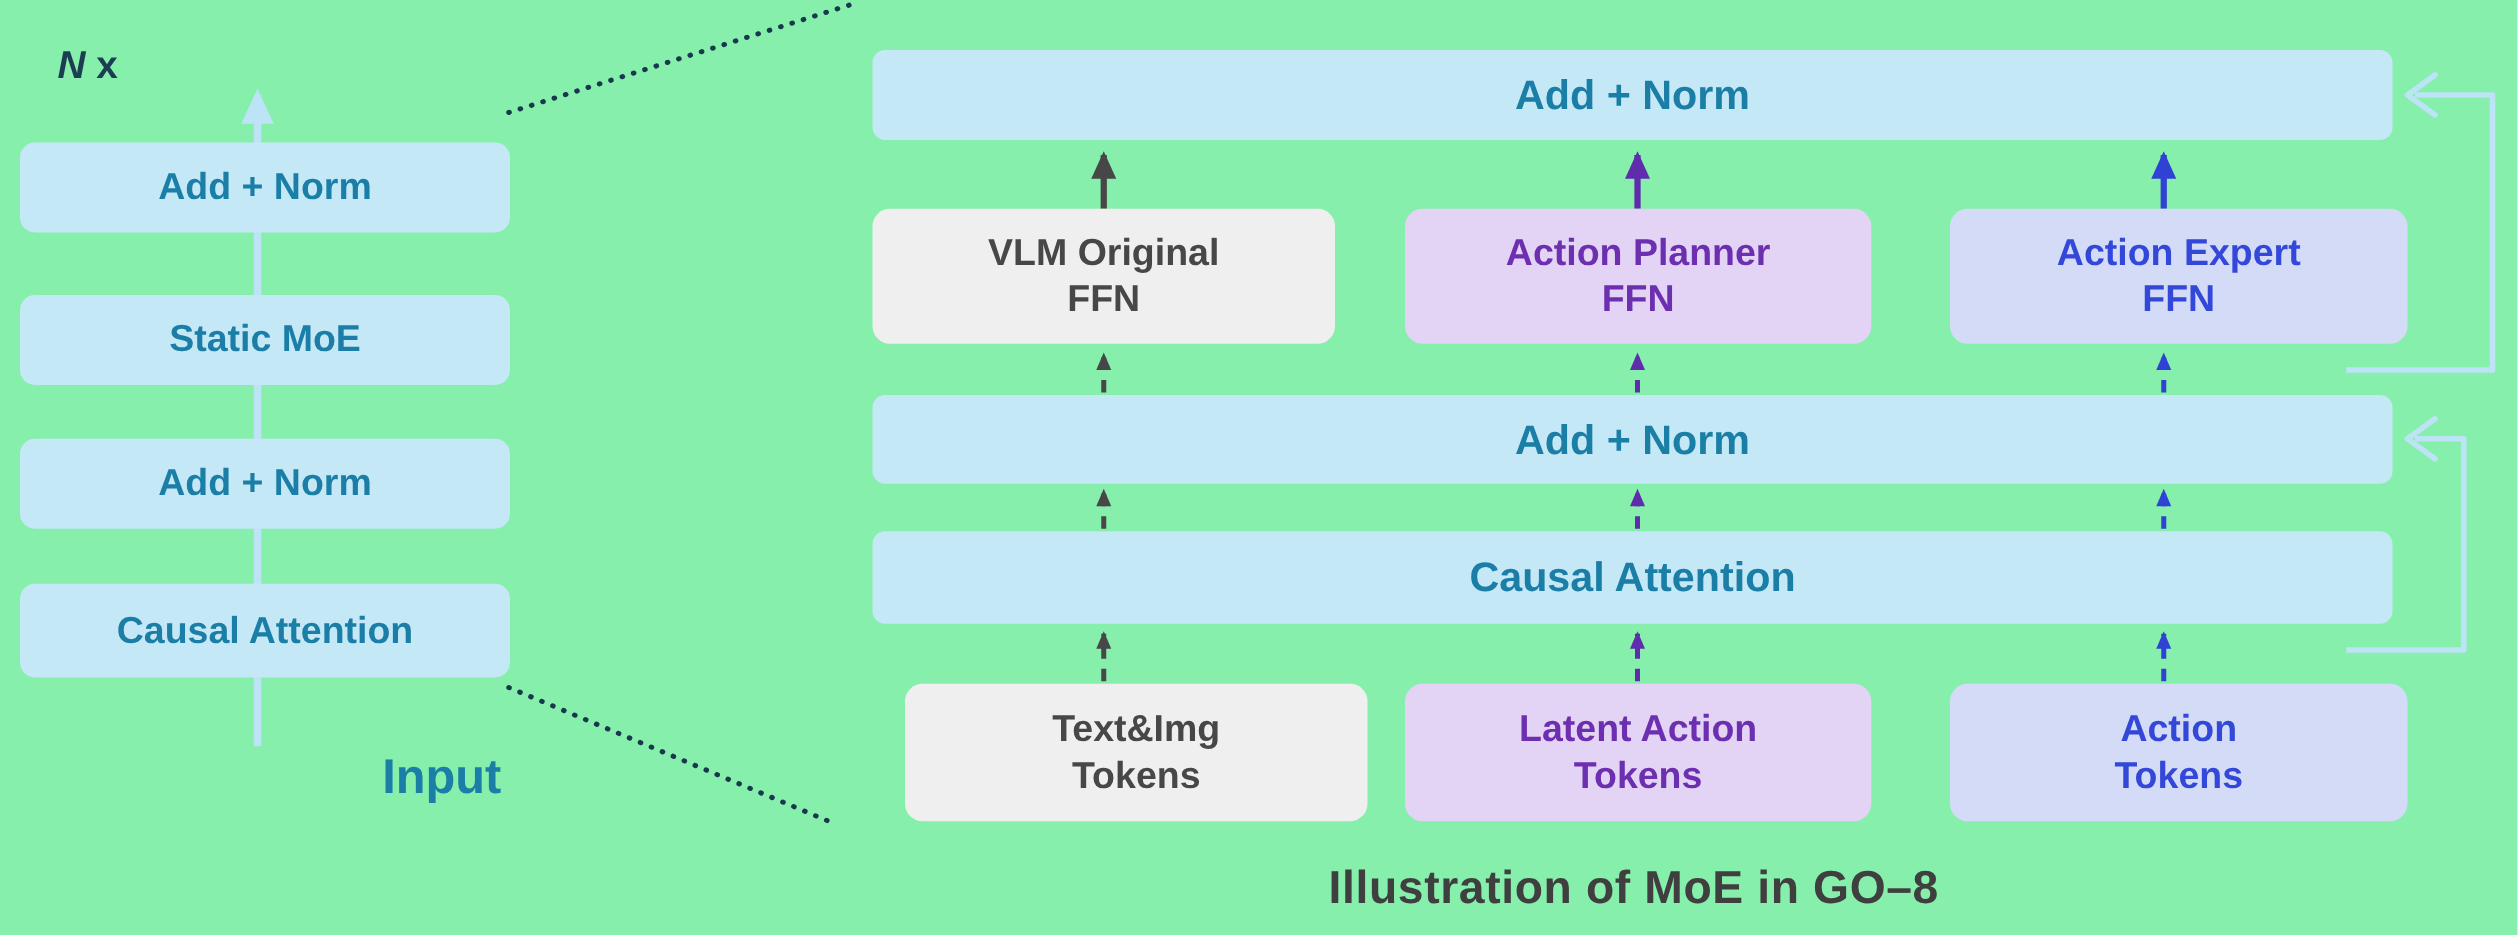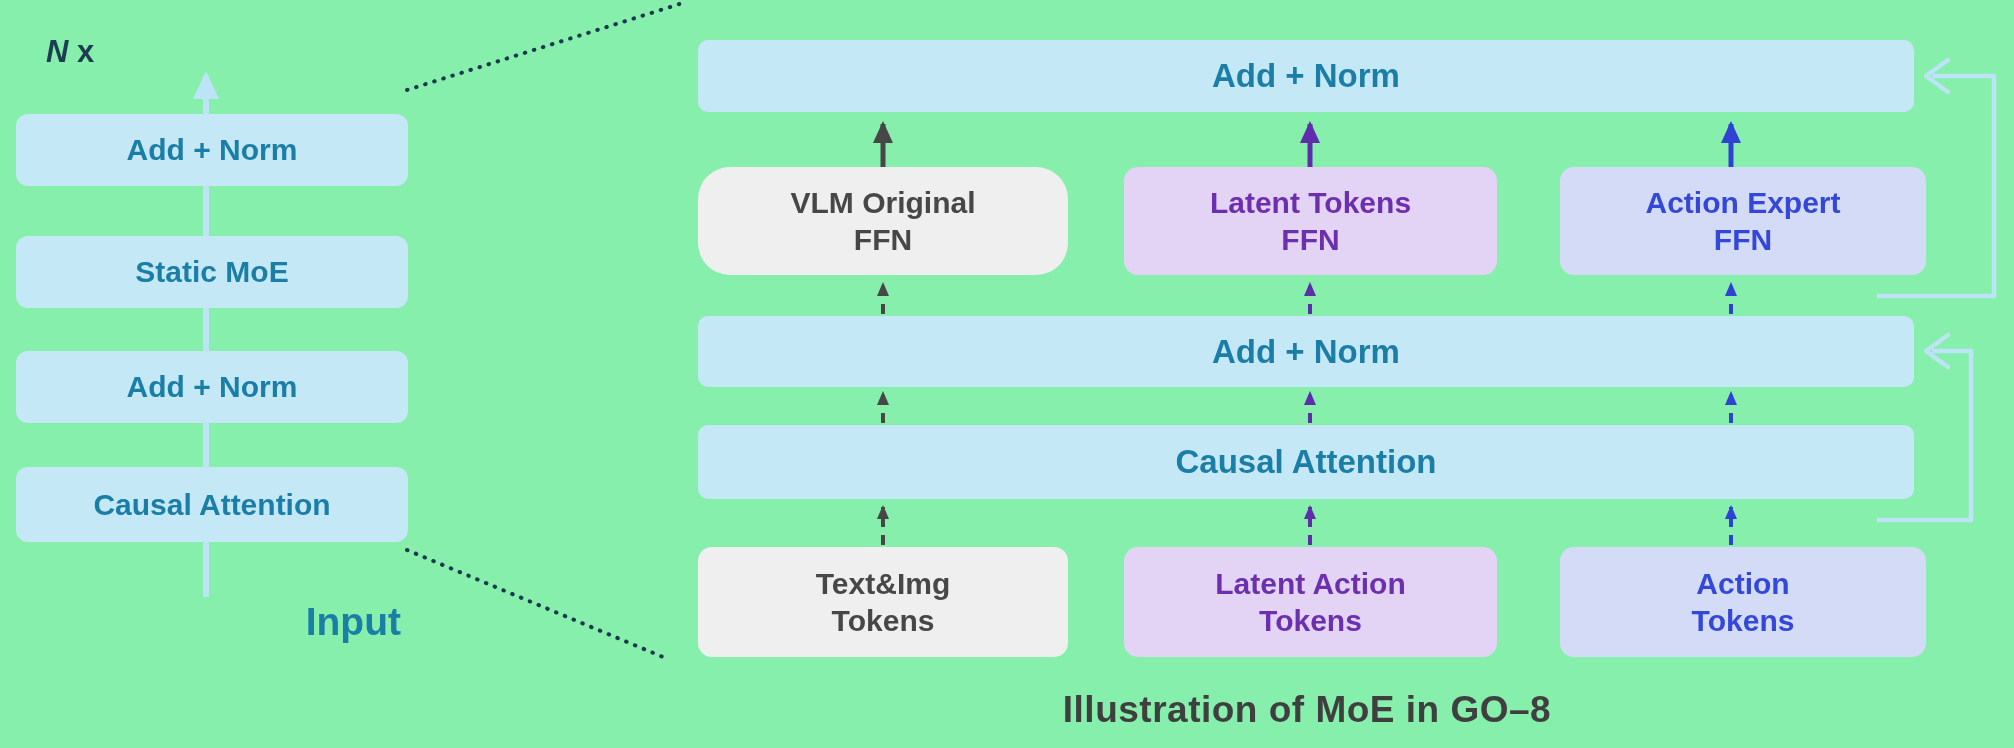--- a/index.html
+++ b/index.html
@@ -99,32 +99,32 @@
 
   <div class="box blue-box" style="left:16px; top:114px; width:392px; height:72px;">Add + Norm</div>
   <div class="box blue-box" style="left:16px; top:236px; width:392px; height:72px;text-align:center;">Static MoE</div>
   <div class="box blue-box" style="left:16px; top:351px; width:392px; height:72px;">Add + Norm</div>
   <div class="box blue-box" style="left:16px; top:467px; width:392px; height:75px;">Causal Attention</div>
 
   <div class="input-label">Input</div>
 
   <div class="box bar" style="left:698px; top:40px; width:1216px; height:72px;">Add + Norm</div>
 
-  <div class="box gray-box" style="left:698px; top:167px; width:370px; height:108px;border-radius:32px;">VLM Original
+  <div class="box gray-box" style="left:698px; top:167px; width:370px; height:108px;">VLM Original
 FFN</div>
-  <div class="box purple-box" style="left:1124px; top:167px; width:373px; height:108px;">Latent Tokens
+  <div class="box purple-box" style="left:1124px; top:167px; width:373px; height:108px;">Action Planner
 FFN</div>
   <div class="box lav-box" style="left:1548px; top:167px; width:366px; height:108px;">Action Expert
 FFN</div>
 
   <div class="box bar" style="left:698px; top:316px; width:1216px; height:71px;">Add + Norm</div>
 
   <div class="box bar" style="left:698px; top:425px; width:1216px; height:74px;">Causal Attention</div>
 
-  <div class="box gray-box" style="left:698px; top:547px; width:370px; height:110px;">Text&amp;Img
+  <div class="box gray-box" style="left:724px; top:547px; width:370px; height:110px;">Text&amp;Img
 Tokens</div>
   <div class="box purple-box" style="left:1124px; top:547px; width:373px; height:110px;">Latent Action
 Tokens</div>
   <div class="box lav-box" style="left:1548px; top:547px; width:366px; height:110px;">Action
 Tokens</div>
 
   <div class="caption">Illustration of MoE in GO–8</div>
 
 </div>
 

